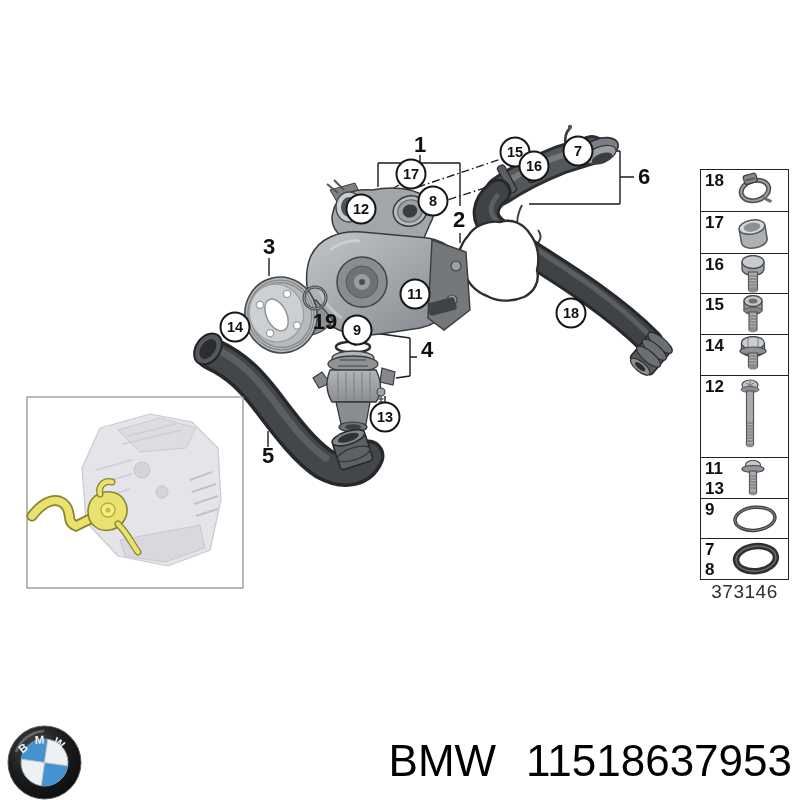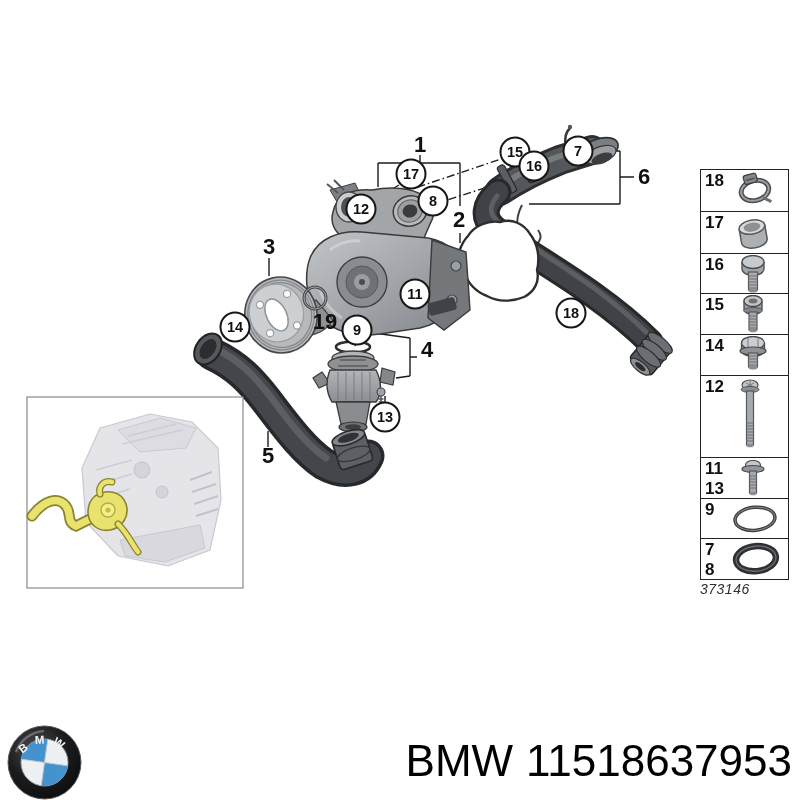--- a/index.html
+++ b/index.html
@@ -17,28 +17,28 @@
 
   
   .legend{position:absolute;left:700px;top:169px;width:89px;background:#fff;
           border:1.4px solid #222;box-sizing:border-box;z-index:4;}
   .lrow{position:relative;border-bottom:1.4px solid #222;display:flex;
         align-items:center;justify-content:center;box-sizing:border-box;}
   .lrow:last-child{border-bottom:none;}
   .lnums{position:absolute;left:4px;top:1px;font-weight:bold;font-size:17px;line-height:1.18;}
   .licon{display:block;margin-left:16px;}
   .lrow.tall .licon{margin-left:10px;}
-  .figno{position:absolute;left:700px;top:581px;width:89px;text-align:left;
-         font-size:14px;color:#2e2e2e;letter-spacing:.5px;z-index:4;font-style:italic;}
+  .figno{position:absolute;left:700px;top:581px;width:89px;text-align:center;
+         font-size:19px;color:#2e2e2e;letter-spacing:.5px;z-index:4;}
 
   
   .logo{position:absolute;left:6px;top:724px;z-index:6;}
   .partno{position:absolute;right:8px;top:736px;font-size:44px;color:#000;
           white-space:nowrap;z-index:6;}
-  .partno .num{margin-left:13px;}
+  .partno .num{margin-left:30px;}
 </style>
 </head>
 <body>
 
 <div class="stage">
 
   <svg class="art" width="800" height="800" viewBox="0 0 800 800">
     <defs>
       <linearGradient id="gp" x1="0" y1="0" x2="1" y2="1">
         <stop offset="0" stop-color="#c3c6c9"></stop>

